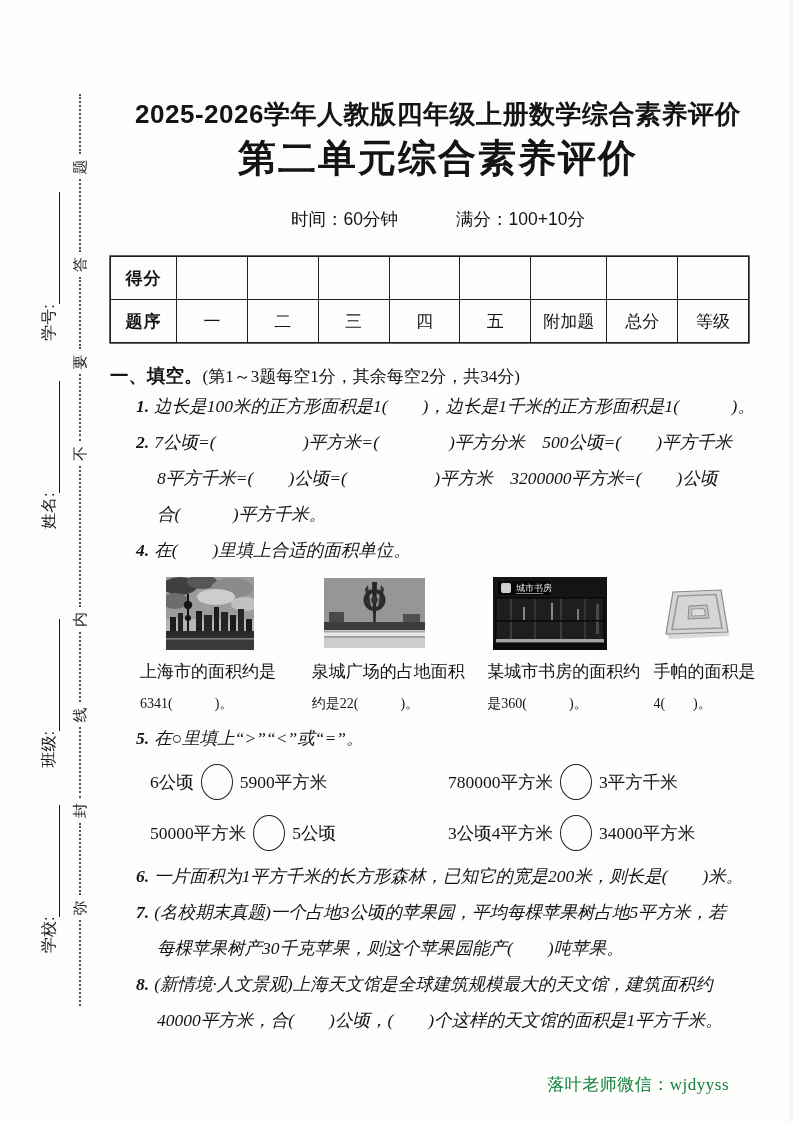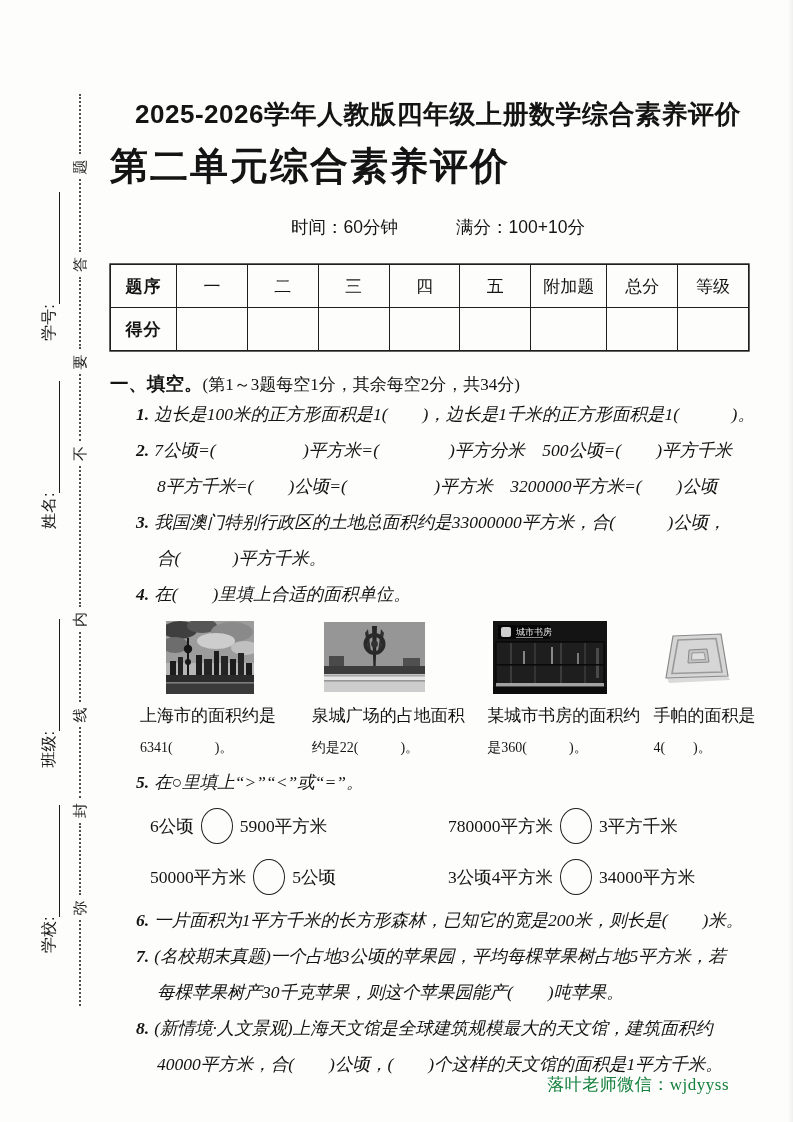--- a/index.html
+++ b/index.html
@@ -28,21 +28,21 @@
   .seal-strip .schar{font-size:15px;color:#1c1c1c;margin:0 5px;line-height:1;}
   .g85{flex-grow:8.5}.g72{flex-grow:7.2}.g70{flex-grow:7}.g140{flex-grow:14}.g66{flex-grow:6.6}.g60{flex-grow:6}
   
   .main{position:absolute;left:110px;top:0;width:656px;}
   .title{
     font-family:"Liberation Sans","DejaVu Sans",sans-serif;font-weight:bold;
     font-size:26px;text-align:center;margin-top:97px;white-space:nowrap;letter-spacing:.5px;
   }
   .subtitle{
     font-family:"Liberation Sans","DejaVu Sans",sans-serif;font-weight:bold;
-    font-size:38px;margin-top:9px;letter-spacing:2px;
+    font-size:38px;text-align:center;margin-top:1px;letter-spacing:2px;
   }
   .info{
     text-align:center;margin-top:23px;font-size:17.5px;
     font-family:"Liberation Sans","DejaVu Sans",sans-serif;
   }
   .info .gap{display:inline-block;width:58px;}
   table.score{border-collapse:collapse;table-layout:fixed;width:639px;margin-top:25px;}
   table.score td{border:1.5px solid #1f1f1f;height:42px;text-align:center;font-size:17px;padding:0;overflow:hidden;}
   table.score td.hdr{font-weight:bold;letter-spacing:1px;}
   table.score{box-shadow:0 0 0 .7px #1f1f1f;}
@@ -129,62 +129,59 @@
         <col>
         <col>
         <col>
         <col>
         <col style="width:76px">
         <col>
         <col>
       </colgroup>
     <tbody>
         <tr>
+      <td class="hdr">得分</td>
+      <td></td>
+      <td></td>
+      <td></td>
+      <td></td>
+      <td></td>
+      <td></td>
+      <td></td>
+      <td></td>
+    </tr>
+    <tr>
       <td class="hdr">题序</td>
       <td>一</td>
       <td>二</td>
       <td>三</td>
       <td>四</td>
       <td>五</td>
       <td>附加题</td>
       <td>总分</td>
       <td>等级</td>
     </tr>
-    <tr>
-      <td class="hdr">得分</td>
-      <td></td>
-      <td></td>
-      <td></td>
-      <td></td>
-      <td></td>
-      <td></td>
-      <td></td>
-      <td></td>
-    </tr>
   </tbody>
     </table>
 
   <div class="section-head">
     <span class="shb">一、填空。</span><span class="shn">(第1～3题每空1分，其余每空2分，共34分)</span>
   </div>
 
   <div class="q-line">
     <span class="qnum">1.</span><span>边长是100米的正方形面积是1(　　)，边长是1千米的正方形面积是1(　　　)。</span>
   </div>
 
   <div class="q-line">
     <span class="qnum">2.</span><span>7公顷=(　　　　　)平方米=(　　　　)平方分米　500公顷=(　　)平方千米</span>
   </div>
   <div class="q-line cont">
     <span>8平方千米=(　　)公顷=(　　　　　)平方米　3200000平方米=(　　)公顷</span>
   </div>
 
-  <div class="q-line">
-    <span class="qnum">3.</span><span>我国澳门特别行政区的土地总面积约是33000000平方米，合(　　　)公顷，</span>
-  </div>
   <div class="q-line cont">
     <span>合(　　　)平方千米。</span>
   </div>
 
   <div class="q-line">
     <span class="qnum">4.</span><span>在(　　)里填上合适的面积单位。</span>
   </div>
 
   <div class="figures">
     <div class="figure fw1">

